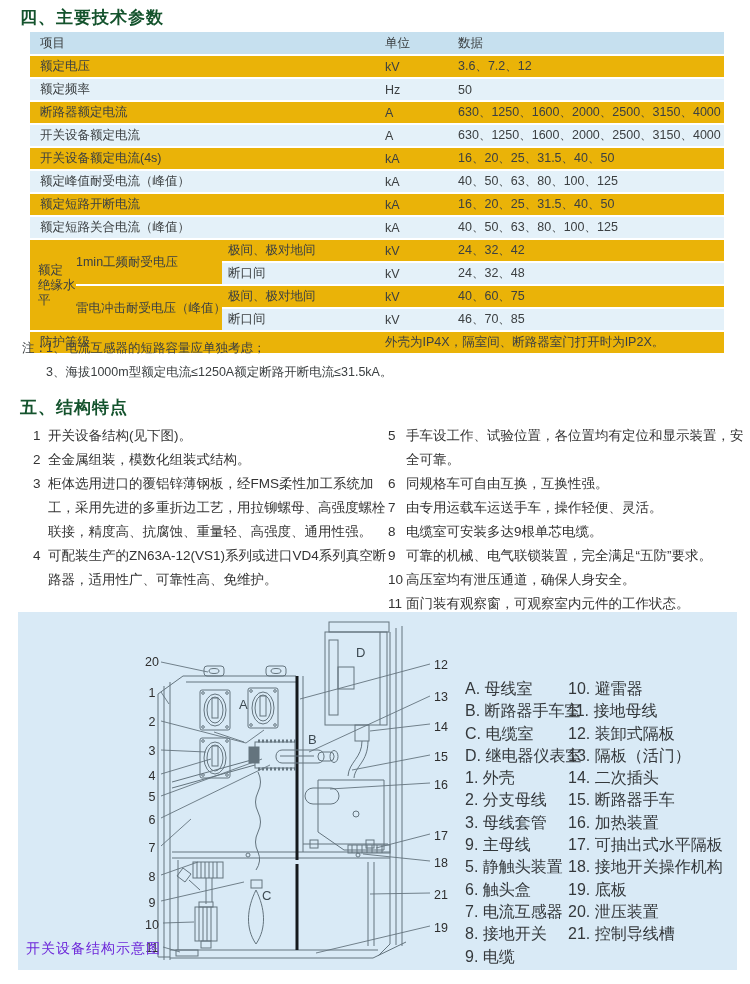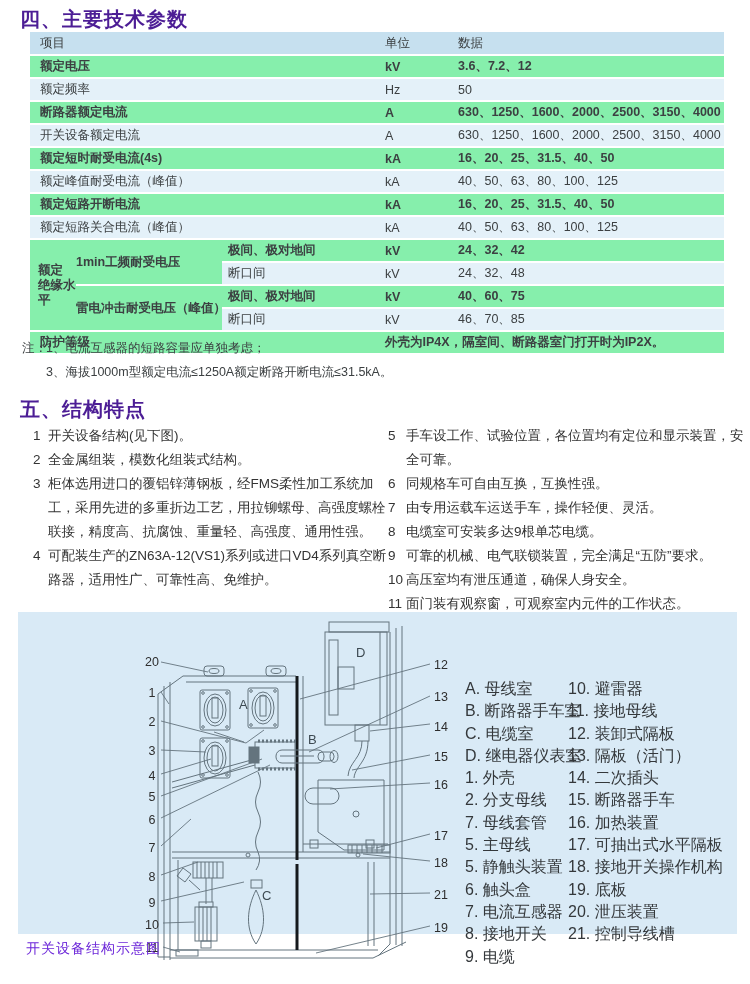--- a/index.html
+++ b/index.html
@@ -2,27 +2,27 @@
 <html><head>
 <meta charset="utf-8">
 <style>
   html,body{margin:0;padding:0;}
   body{
     width:750px;height:984px;position:relative;background:#ffffff;
     font-family:"Liberation Sans","DejaVu Sans",sans-serif;
     color:#3b3b3b;-webkit-font-smoothing:antialiased;
   }
   .abs{position:absolute;}
-  .sec-title{font-size:20px;font-weight:bold;color:#4c1d95;letter-spacing:1px;}
+  .sec-title{font-size:17px;font-weight:bold;color:#14532d;letter-spacing:1px;}
 
   
   #params-table{border-collapse:collapse;width:694px;table-layout:fixed;font-size:12.5px;color:#3c4042;}
   #params-table td{padding:0 0 0 10px;height:21px;border-bottom:2px solid #fff;vertical-align:middle;overflow:visible;white-space:nowrap;}
   #params-table tr.thead td{height:22px;background:#c6e0ef;}
-  #params-table tr.r-a td{background:#86efac;font-weight:bold;}
+  #params-table tr.r-a td{background:#eab308;}
   #params-table tr.r-b td{background:#e4f1f9;}
   #params-table td.c-unit{padding-left:7px;}
   #params-table td.c-data{padding-left:8px;}
   #params-table td.c-sub{padding-left:6px;}
   #params-table td.c-grp{padding-left:0;}
   #params-table td.c-vlbl{padding-left:8px;white-space:pre-line;line-height:15px;}
 
   
   #notes{left:22px;top:336px;width:710px;font-size:12.5px;line-height:24px;color:#3c4042;}
   #notes .note-row{display:flex;}
@@ -30,21 +30,21 @@
   #notes .note-items{flex:1;}
 
   
   .feat-col{font-size:13.5px;line-height:24px;color:#333;}
   .feat{display:flex;align-items:flex-start;}
   .feat .fnum{flex:none;min-width:15px;}
   .feat .ftext{flex:1;}
   #features-right .feat .fnum{min-width:18px;}
 
   
-  #diagram-panel{left:18px;top:612px;width:719px;height:322px;background:#d9eaf6;}
+  #diagram-panel{left:18px;top:612px;width:719px;height:358px;background:#d9eaf6;}
   .legend-col{position:absolute;top:66px;font-size:16px;line-height:22.3px;color:#34383b;list-style:none;margin:0;padding:0;}
   #legend-col1{left:447px;}
   #legend-col2{left:550px;}
   #diagram-caption{left:8px;top:328px;font-size:14px;font-weight:normal;color:#6d28d9;letter-spacing:1px;}
 </style>
 </head>
 <body>
 
 <div class="abs sec-title" style="left:20px;top:6px;">四、主要技术参数</div>
 
@@ -76,21 +76,21 @@
     <td colspan="3">断路器额定电流</td>
     <td class="c-unit">A</td>
     <td class="c-data">630、1250、1600、2000、2500、3150、4000</td>
   </tr>
   <tr class="r-b">
     <td colspan="3">开关设备额定电流</td>
     <td class="c-unit">A</td>
     <td class="c-data">630、1250、1600、2000、2500、3150、4000</td>
   </tr>
   <tr class="r-a">
-    <td colspan="3">额定短时耐受电流(4s)</td>
+    <td colspan="3">开关设备额定电流(4s)</td>
     <td class="c-unit">kA</td>
     <td class="c-data">16、20、25、31.5、40、50</td>
   </tr>
   <tr class="r-b">
     <td colspan="3">额定峰值耐受电流（峰值）</td>
     <td class="c-unit">kA</td>
     <td class="c-data">40、50、63、80、100、125</td>
   </tr>
   <tr class="r-a">
     <td colspan="3">额定短路开断电流</td>
@@ -403,22 +403,22 @@
     </g>
   </svg>
 
   <ul id="legend-col1" class="legend-col">
     <li>A. 母线室</li>
     <li>B. 断路器手车室</li>
     <li>C. 电缆室</li>
     <li>D. 继电器仪表室</li>
     <li>1. 外壳</li>
     <li>2. 分支母线</li>
-    <li>7. 母线套管</li>
-    <li>5. 主母线</li>
+    <li>3. 母线套管</li>
+    <li>9. 主母线</li>
     <li>5. 静触头装置</li>
     <li>6. 触头盒</li>
     <li>7. 电流互感器</li>
     <li>8. 接地开关</li>
     <li>9. 电缆</li>
   </ul>
 
   <ul id="legend-col2" class="legend-col">
     <li>10. 避雷器</li>
     <li>11. 接地母线</li>

